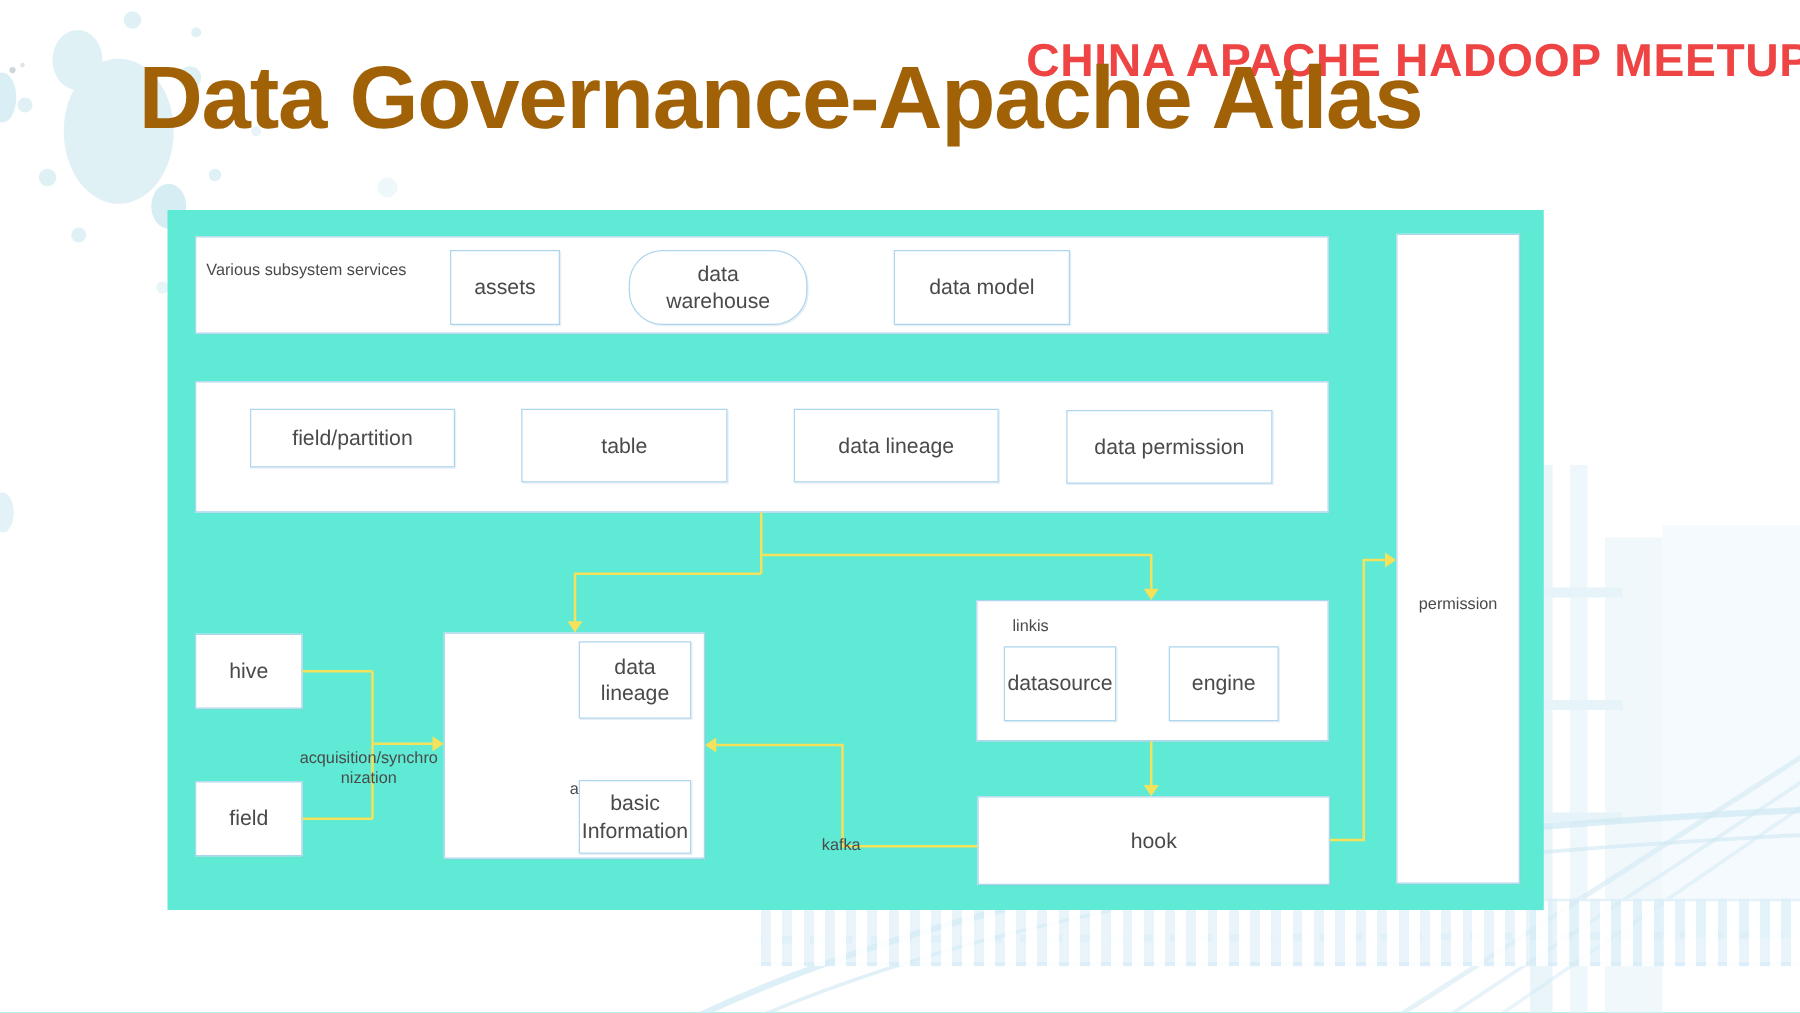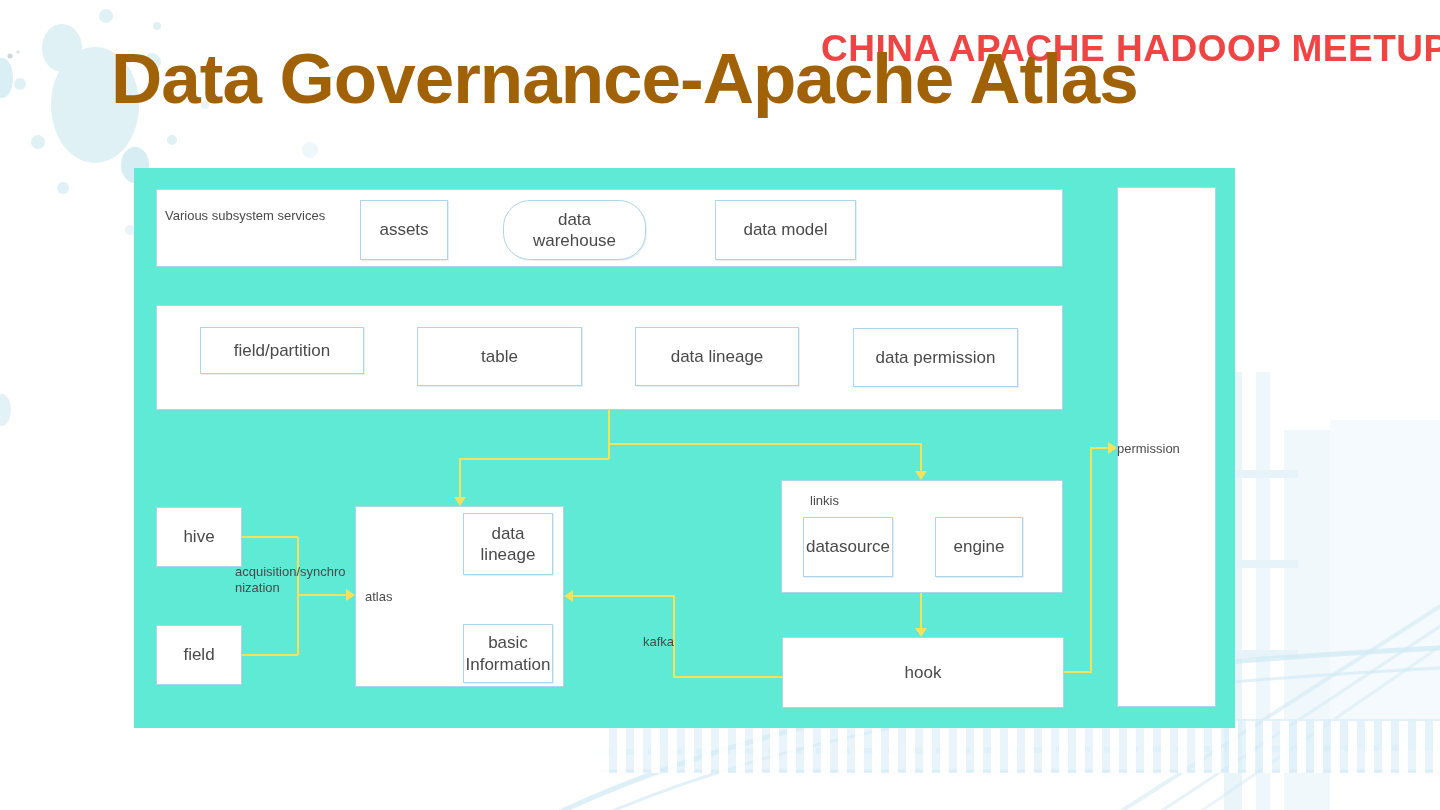--- a/index.html
+++ b/index.html
@@ -30,21 +30,21 @@
     border:1.5px solid #aed5ee;
     box-shadow:1px 1px 0 rgba(165,190,210,0.25);
   }
   .box{
     display:flex;align-items:center;justify-content:center;text-align:center;
     font-size:17px;line-height:1.25;color:#4a4a4a;padding:14px;
   }
   .lbl{
     position:absolute;font-size:13px;color:#4a4a4a;
   }
-  .lbl.center{}
+  .lbl.center{text-align:center;margin-top:34px;}
   .arrows{position:absolute;left:0;top:0;pointer-events:none;}
 </style>
 </head>
 <body>
 
 <svg class="decor-svg" width="1440" height="810" viewBox="0 0 1440 810">
   <g fill="#e0f1f6">
     <ellipse cx="95" cy="105" rx="44" ry="58"></ellipse>
     <ellipse cx="62" cy="48" rx="20" ry="24"></ellipse>
     <ellipse cx="135" cy="165" rx="14" ry="18" fill="#d7edf4"></ellipse>

